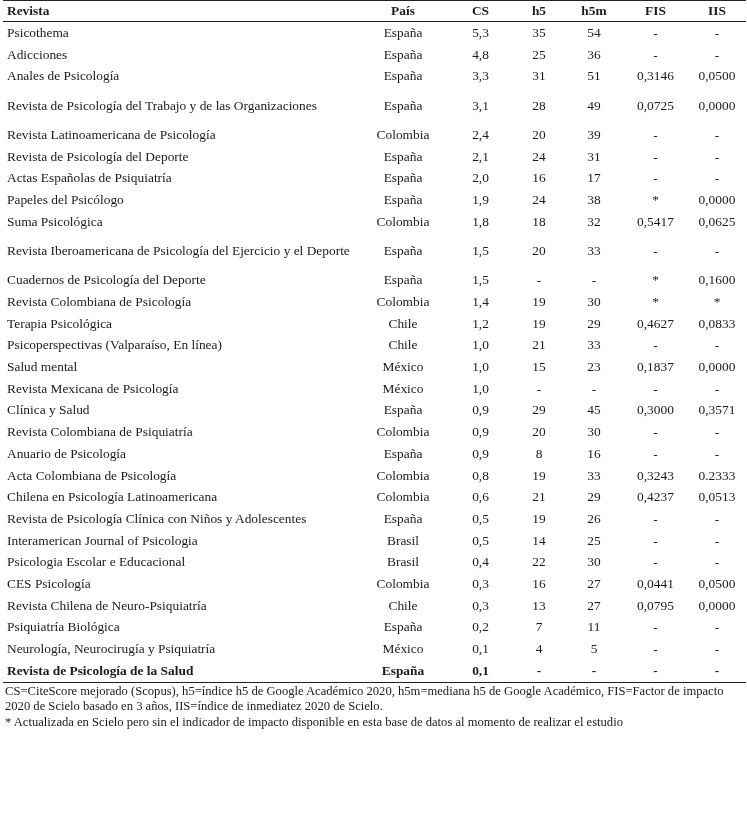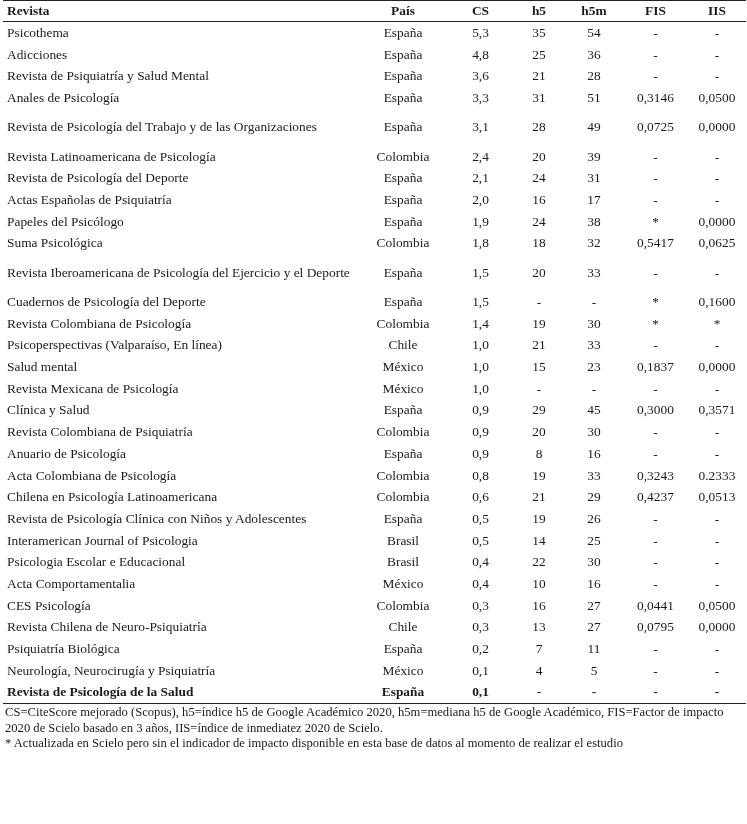--- a/index.html
+++ b/index.html
@@ -56,29 +56,20 @@
         <tr>
           <td class="name">Adicciones</td>
           <td class="ctr">España</td>
           <td class="ctr">4,8</td>
           <td class="ctr">25</td>
           <td class="ctr">36</td>
           <td class="ctr">-</td>
           <td class="ctr">-</td>
         </tr>
         <tr>
-          <td class="name">Revista de Psiquiatría y Salud Mental</td>
-          <td class="ctr">España</td>
-          <td class="ctr">3,6</td>
-          <td class="ctr">21</td>
-          <td class="ctr">28</td>
-          <td class="ctr">-</td>
-          <td class="ctr">-</td>
-        </tr>
-        <tr>
           <td class="name">Anales de Psicología</td>
           <td class="ctr">España</td>
           <td class="ctr">3,3</td>
           <td class="ctr">31</td>
           <td class="ctr">51</td>
           <td class="ctr">0,3146</td>
           <td class="ctr">0,0500</td>
         </tr>
         <tr class="tall">
           <td class="name">Revista de Psicología del Trabajo y de las Organizaciones</td>
@@ -153,20 +144,29 @@
           <td class="ctr">0,1600</td>
         </tr>
         <tr>
           <td class="name">Revista Colombiana de Psicología</td>
           <td class="ctr">Colombia</td>
           <td class="ctr">1,4</td>
           <td class="ctr">19</td>
           <td class="ctr">30</td>
           <td class="ctr">*</td>
           <td class="ctr">*</td>
+        </tr>
+        <tr>
+          <td class="name">Terapia Psicológica</td>
+          <td class="ctr">Chile</td>
+          <td class="ctr">1,2</td>
+          <td class="ctr">19</td>
+          <td class="ctr">29</td>
+          <td class="ctr">0,4627</td>
+          <td class="ctr">0,0833</td>
         </tr>
         <tr>
           <td class="name">Psicoperspectivas (Valparaíso, En línea)</td>
           <td class="ctr">Chile</td>
           <td class="ctr">1,0</td>
           <td class="ctr">21</td>
           <td class="ctr">33</td>
           <td class="ctr">-</td>
           <td class="ctr">-</td>
         </tr>
@@ -250,29 +250,20 @@
           <td class="ctr">25</td>
           <td class="ctr">-</td>
           <td class="ctr">-</td>
         </tr>
         <tr>
           <td class="name">Psicologia Escolar e Educacional</td>
           <td class="ctr">Brasil</td>
           <td class="ctr">0,4</td>
           <td class="ctr">22</td>
           <td class="ctr">30</td>
-          <td class="ctr">-</td>
-          <td class="ctr">-</td>
-        </tr>
-        <tr>
-          <td class="name">Acta Comportamentalia</td>
-          <td class="ctr">México</td>
-          <td class="ctr">0,4</td>
-          <td class="ctr">10</td>
-          <td class="ctr">16</td>
           <td class="ctr">-</td>
           <td class="ctr">-</td>
         </tr>
         <tr>
           <td class="name">CES Psicología</td>
           <td class="ctr">Colombia</td>
           <td class="ctr">0,3</td>
           <td class="ctr">16</td>
           <td class="ctr">27</td>
           <td class="ctr">0,0441</td>

